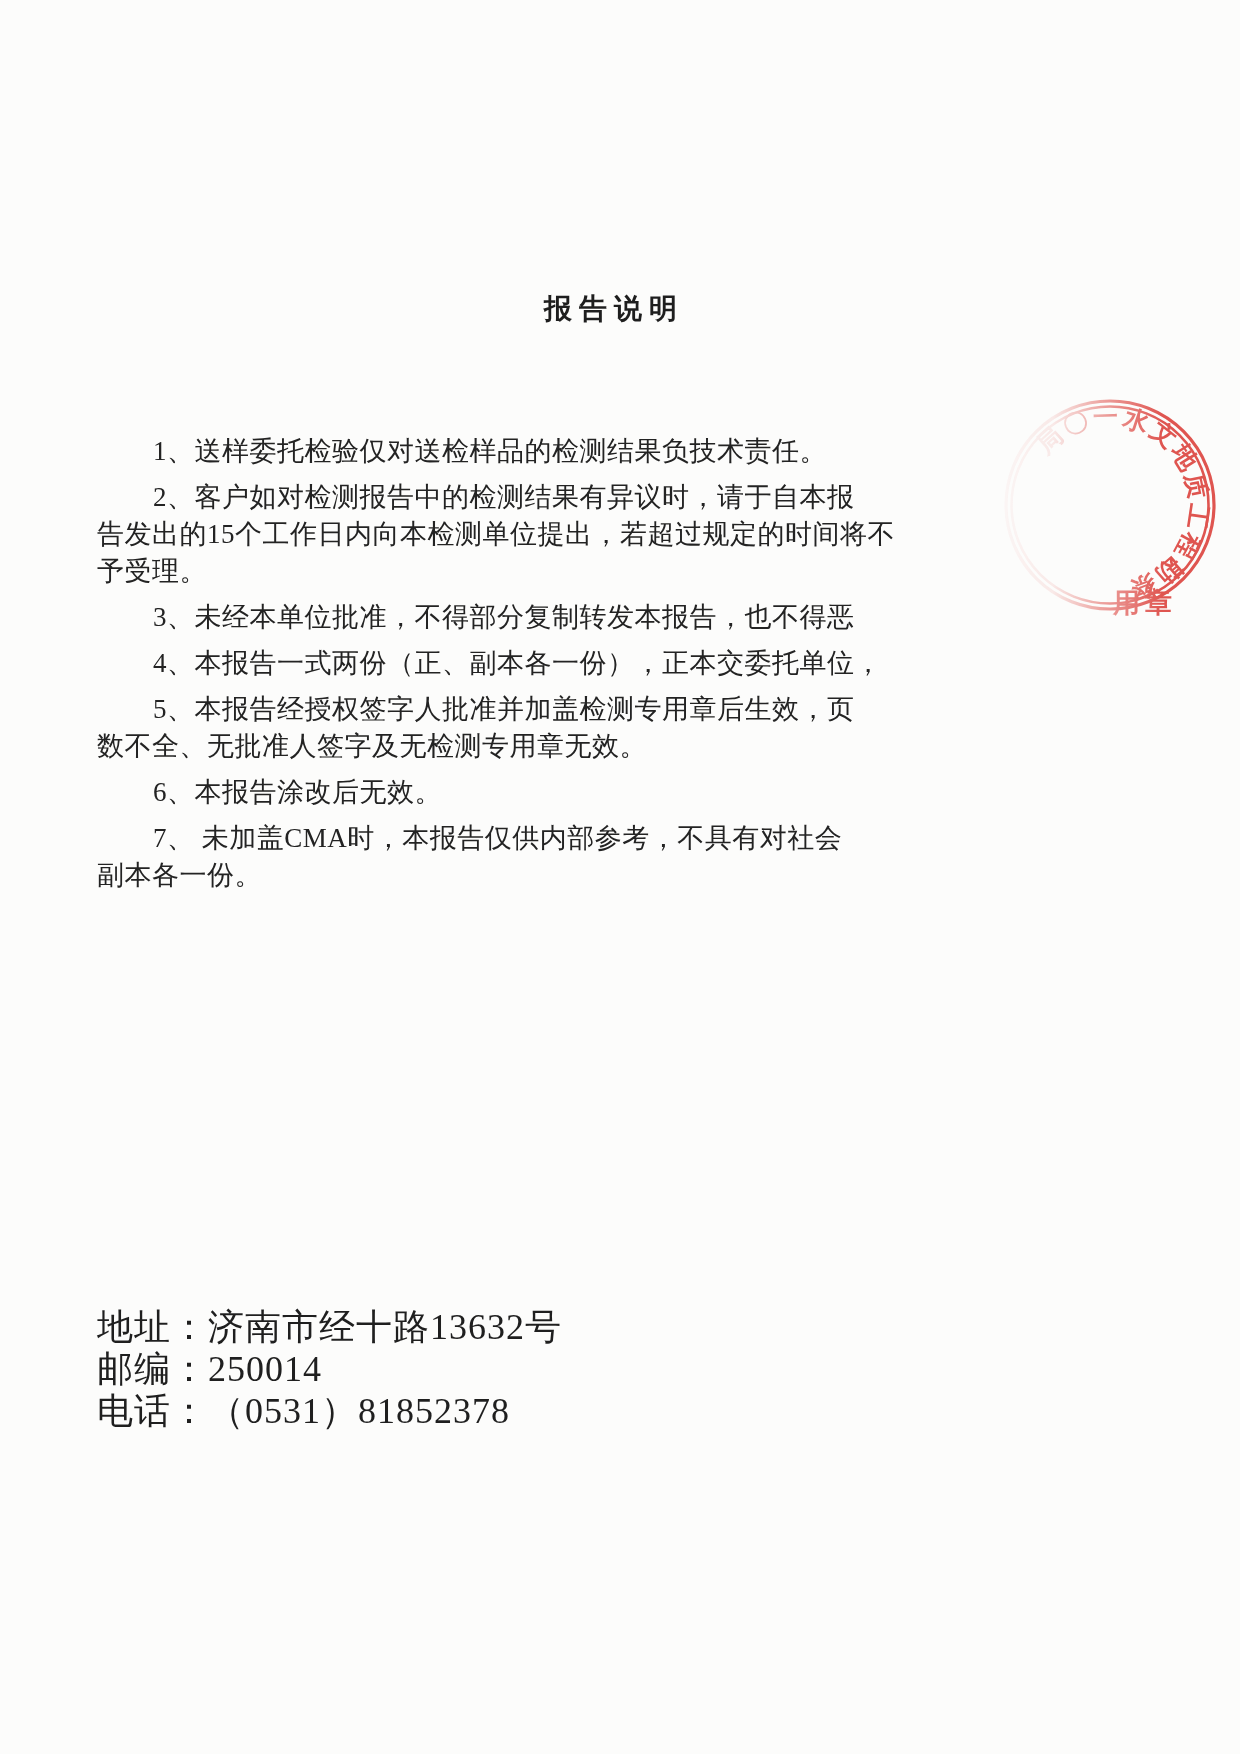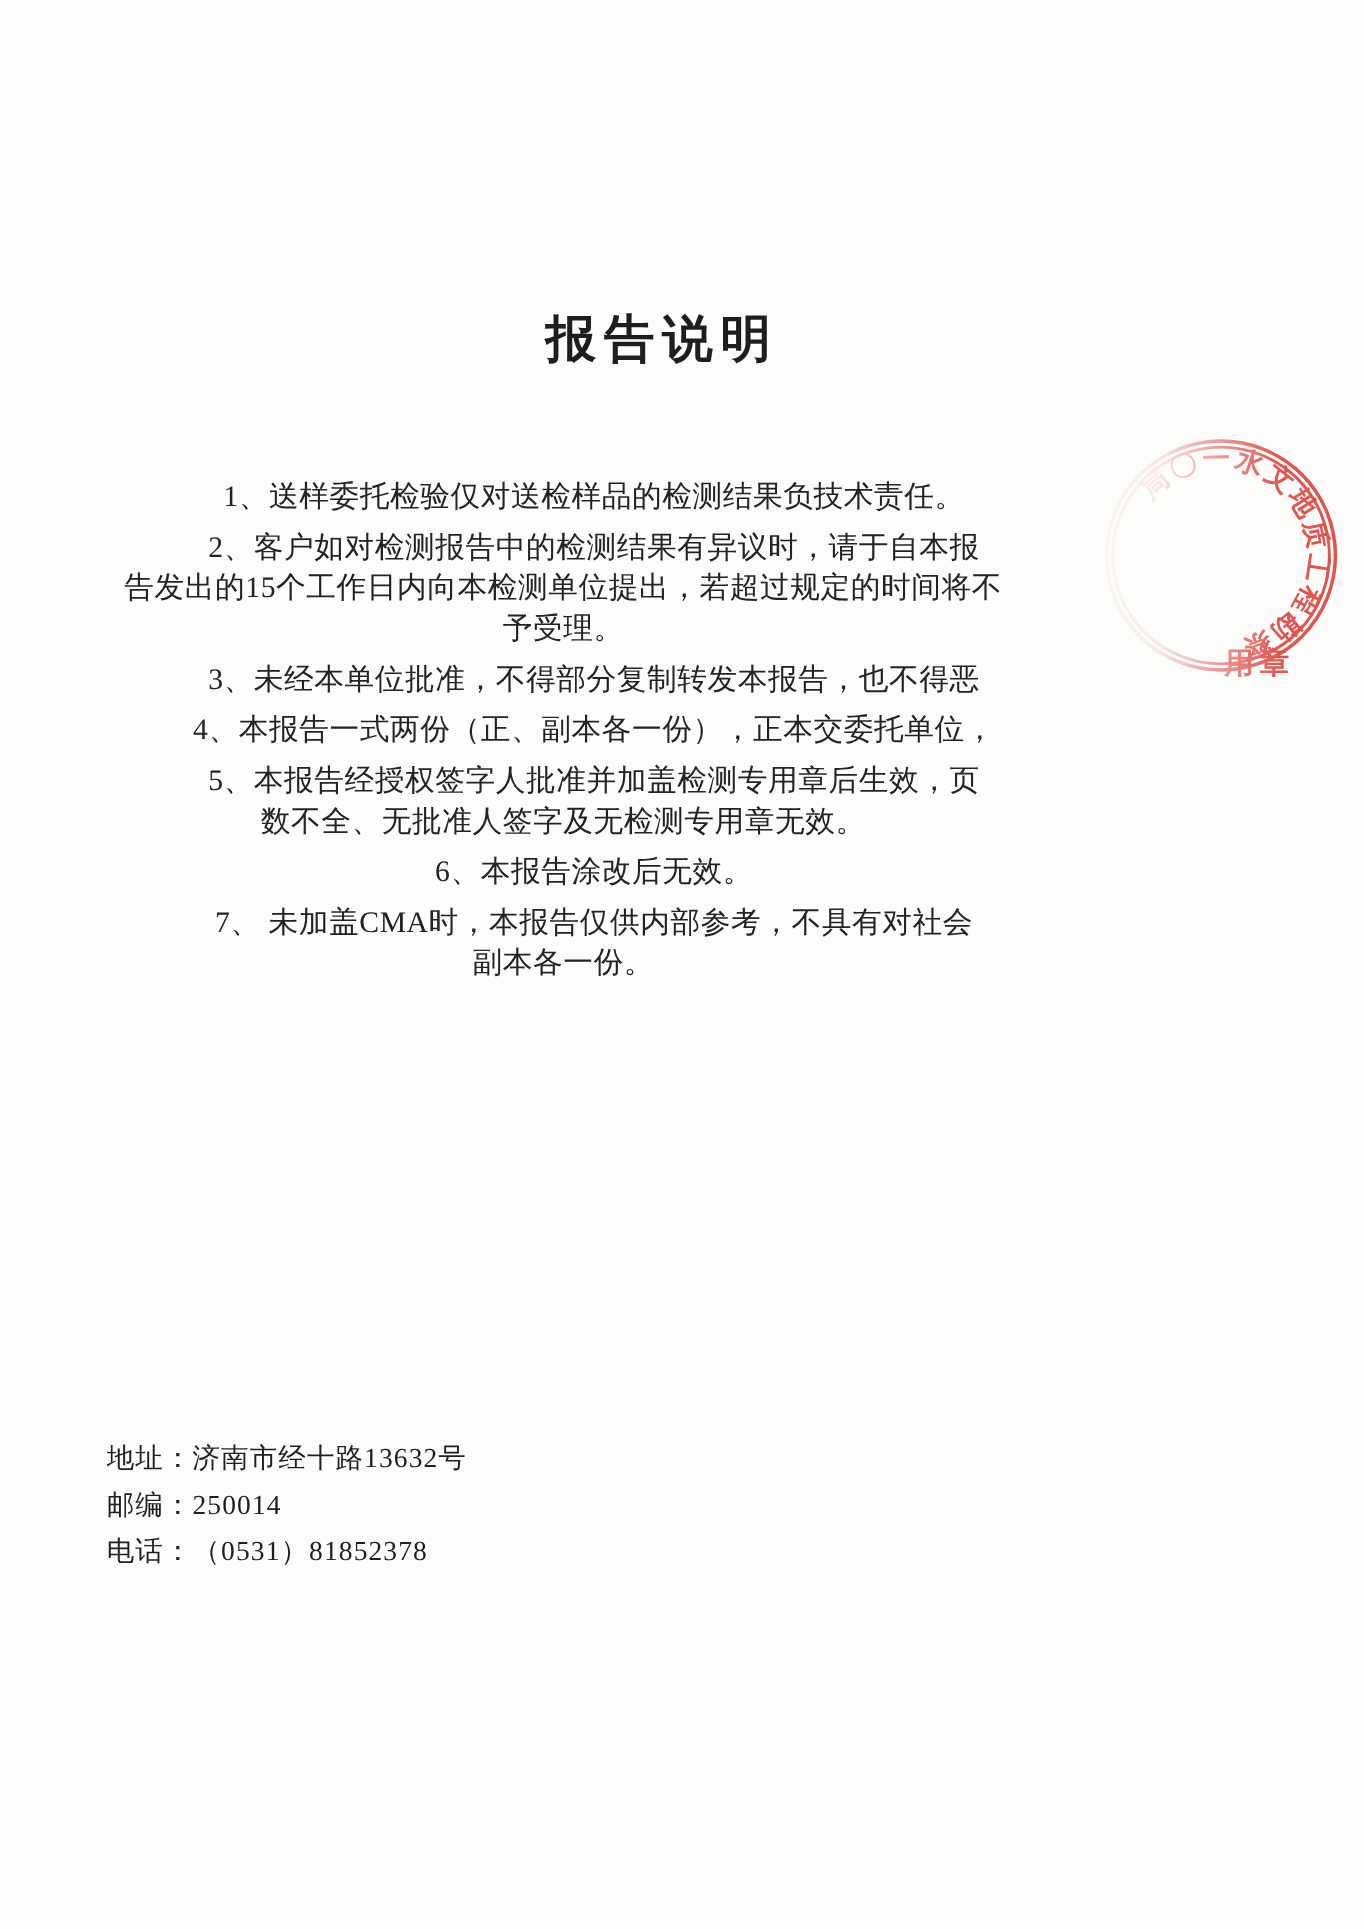--- a/index.html
+++ b/index.html
@@ -7,34 +7,34 @@
     width:1240px;height:1754px;
     background:#fcfcfb;
     font-family:"Liberation Serif","DejaVu Serif",serif;
     color:#232323;
     position:relative;
     overflow:hidden;
   }
   .page{position:absolute;inset:0;}
   .title{
     position:absolute;top:278px;left:0;width:1204px;
-    margin:0;text-align:center;
-    font-size:46px;font-weight:600;letter-spacing:7px;
+    margin:12px;text-align:center;
+    font-size:28px;font-weight:600;letter-spacing:7px;
     color:#1e1e1e;
   }
   .notes{
     position:absolute;top:433px;left:97px;width:830px;
     font-size:27px;letter-spacing:0.5px;
   }
   .note{margin:0 0 9px 0;}
-  .line{display:block;white-space:nowrap;line-height:37px;text-align:center;}
+  .line{display:block;white-space:nowrap;line-height:37px;}
   .line.first{padding-left:56px;}
   .contact{
     position:absolute;top:1306px;left:97px;
-    font-size:25px;letter-spacing:1px;color:#1f1f1f;
+    font-size:36px;letter-spacing:1px;color:#1f1f1f;
   }
   .contact-row{line-height:42px;white-space:nowrap;}
   .seal{
     position:absolute;left:980px;top:375px;
     width:260px;height:270px;
     pointer-events:none;
   }
   .seal text{font-family:"Liberation Serif","DejaVu Serif",serif;}
   .seal-arc-text{font-size:25px;letter-spacing:3px;font-weight:600;}
   .seal-bottom-text{font-size:27px;letter-spacing:5px;font-weight:600;}

